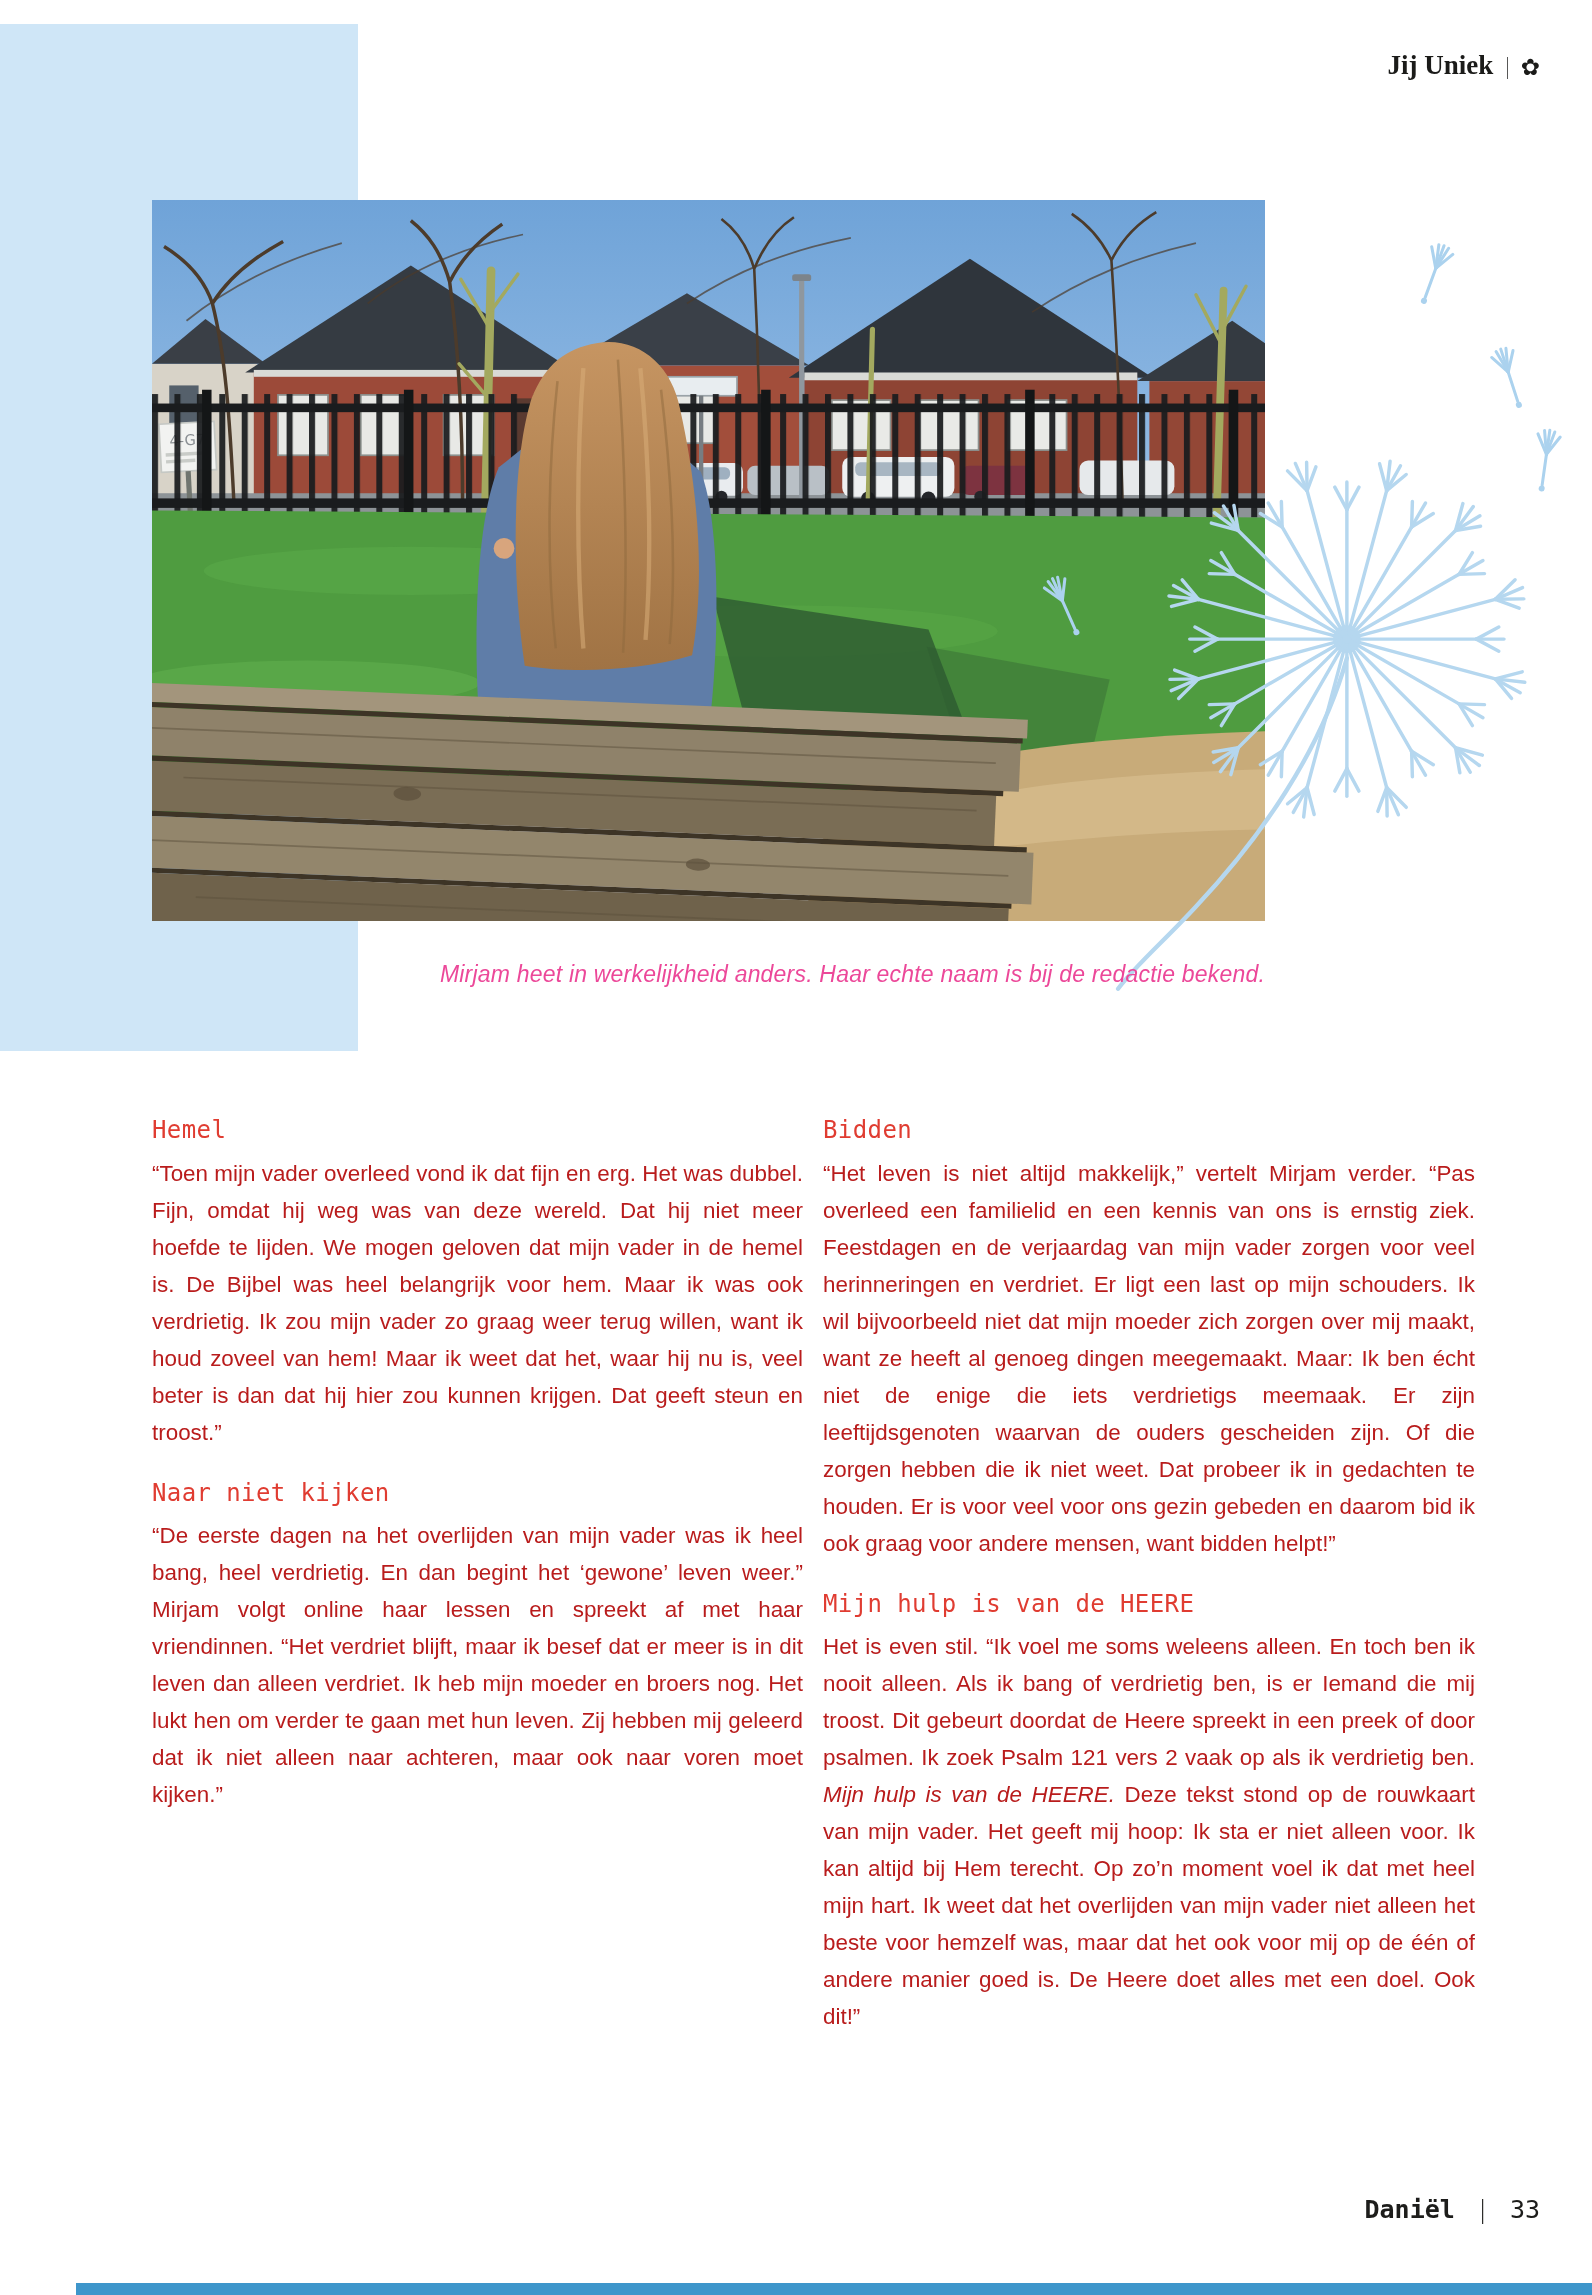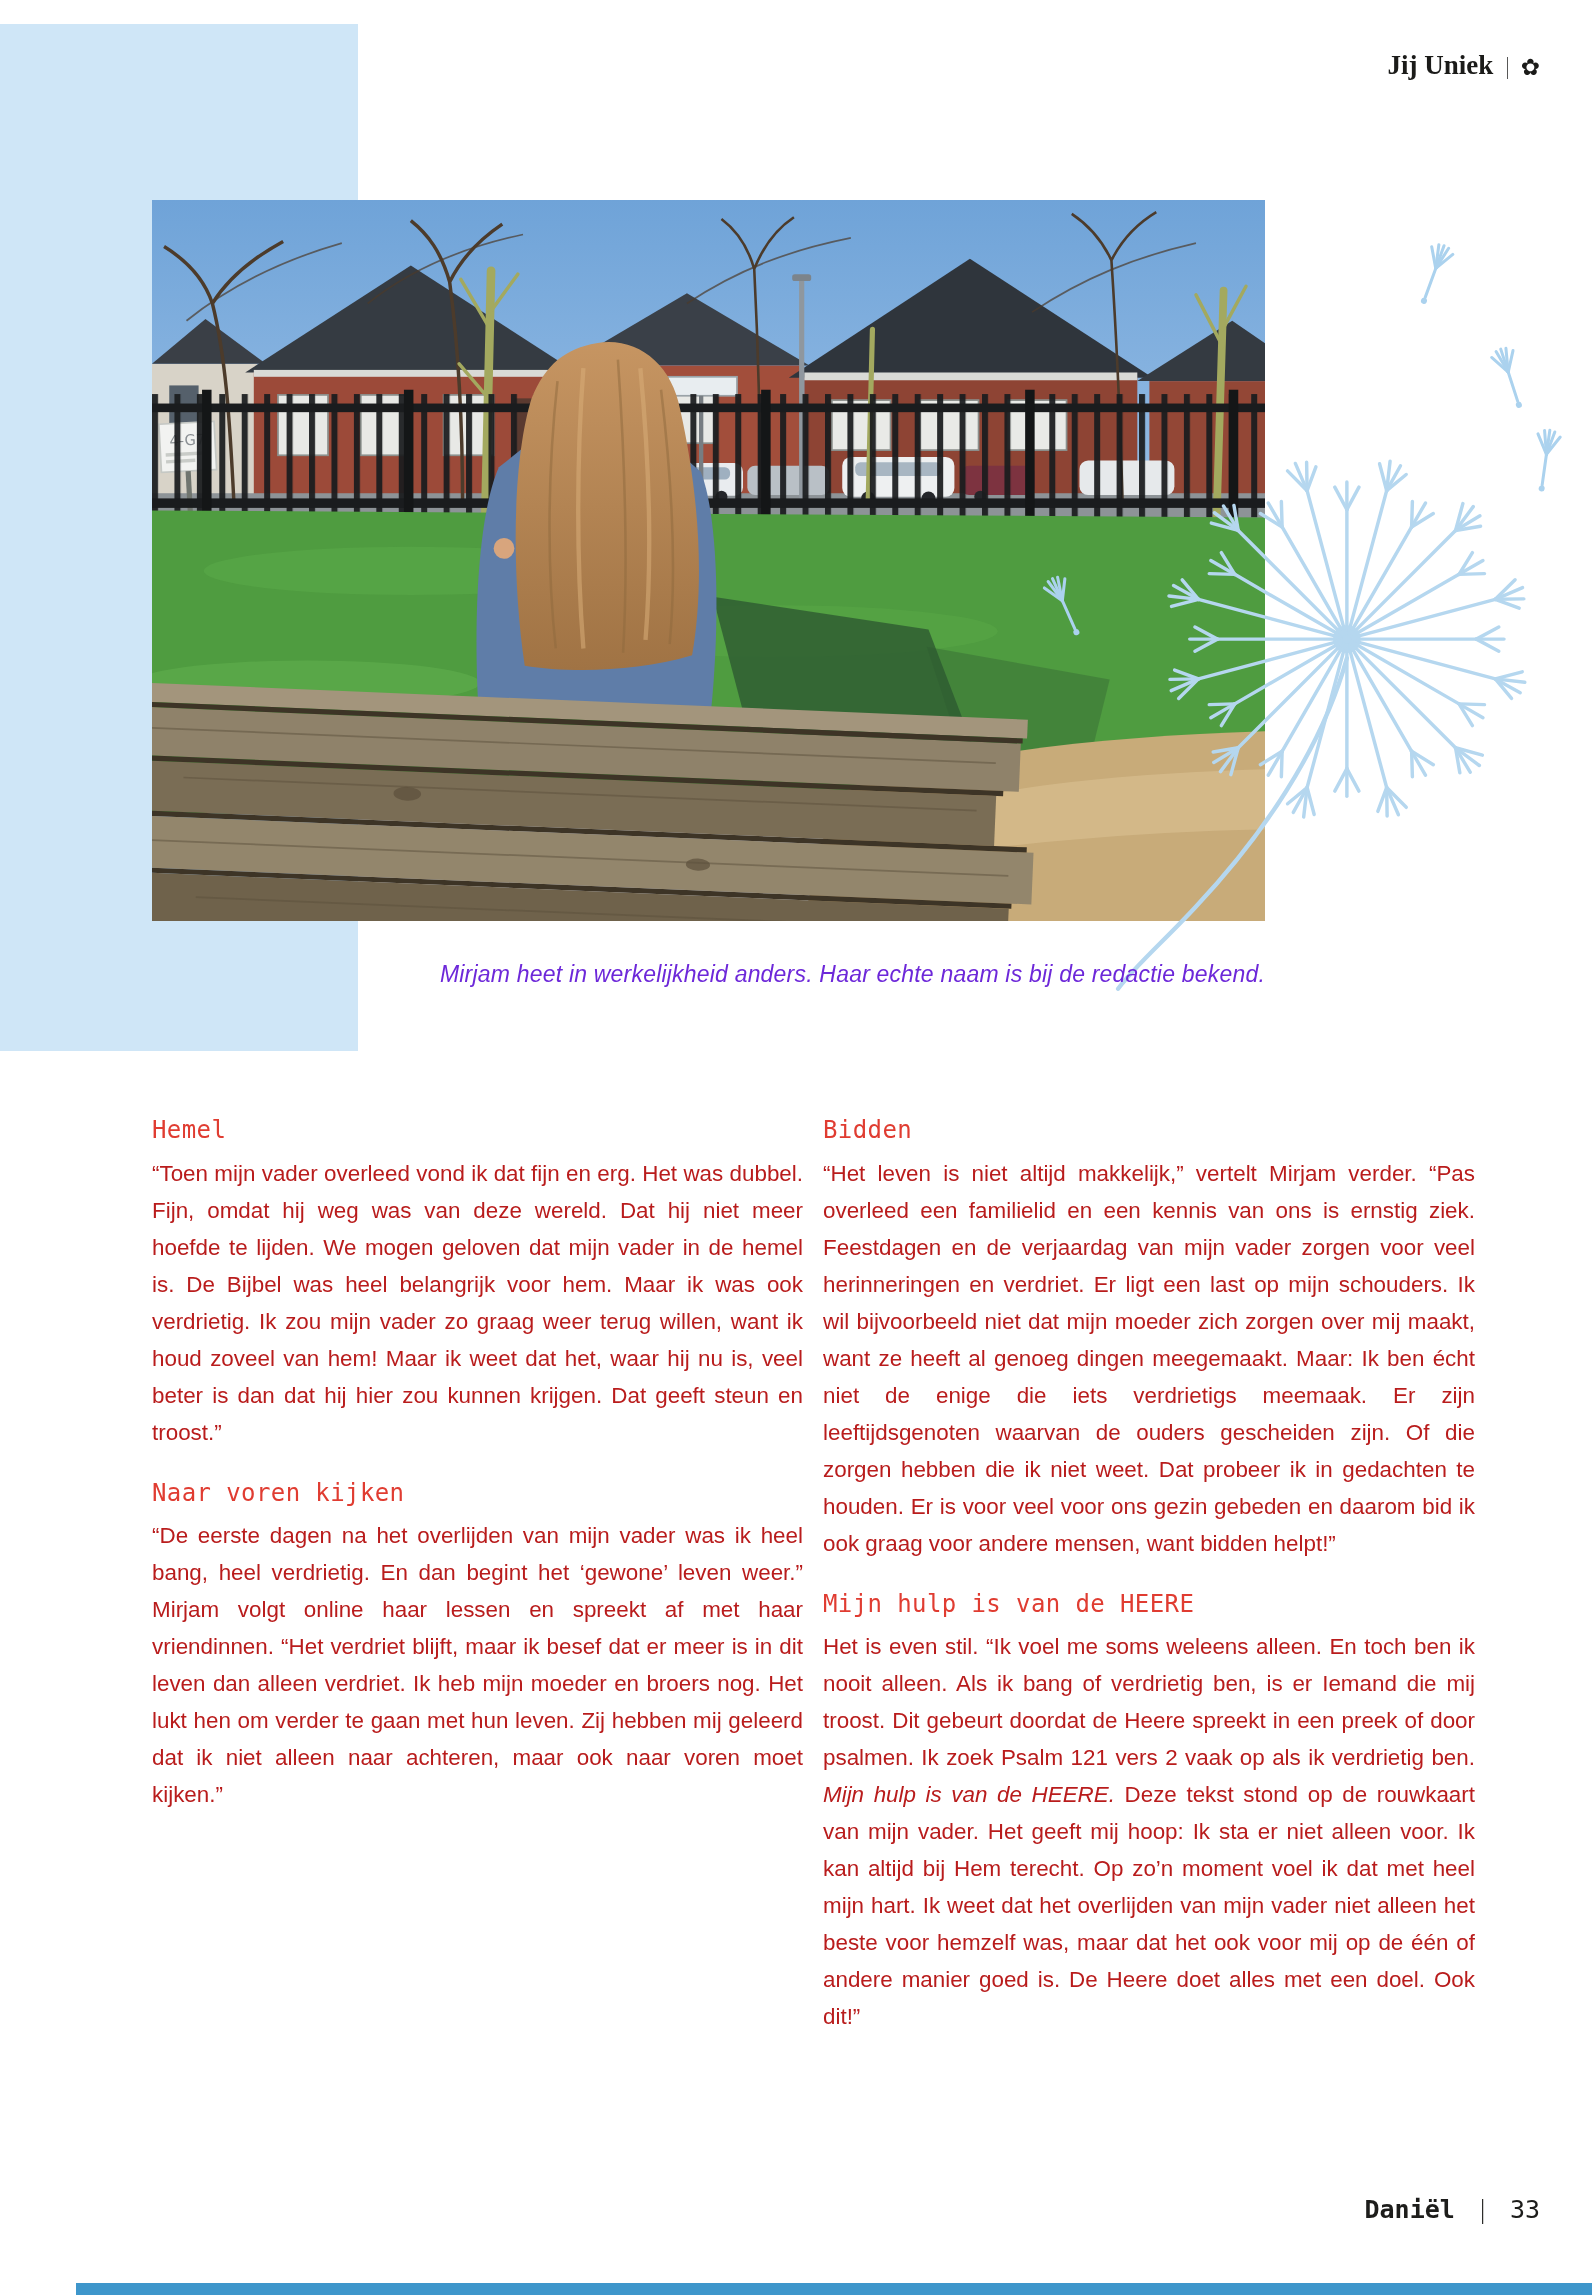--- a/index.html
+++ b/index.html
@@ -13,21 +13,21 @@
   .masthead .brand{font-family:"Liberation Serif",serif;font-weight:700;font-size:27px;}
   .masthead .sep{font-family:"Liberation Serif",serif;font-weight:400;font-size:25px;transform:scaleX(.6);}
   .masthead .flower{font-family:"DejaVu Sans",sans-serif;font-size:23px;position:relative;top:0.9px;}
 
   .photo-wrap{position:absolute;left:152px;top:200px;width:1113px;height:721px;overflow:hidden;}
   .photo-wrap svg{display:block;width:100%;height:100%;}
 
   .dandelion{position:absolute;left:1036px;top:147px;width:557px;height:872px;pointer-events:none;}
 
   .caption{position:absolute;left:152px;top:937px;width:1113px;text-align:right;
-           font-style:italic;font-weight:500;font-size:23px;line-height:1.3;color:#6d28d9;letter-spacing:0.2px;}
+           font-style:italic;font-weight:500;font-size:23px;line-height:1.3;color:#ec4899;letter-spacing:0.2px;}
 
   .col{position:absolute;top:1117px;}
   .col-left{left:152px;width:651px;}
   .col-right{left:823px;width:652px;}
   .col h2{font-family:"DejaVu Sans Mono","Liberation Mono",monospace;font-weight:400;
           font-size:24px;line-height:1.1;color:#E03C31;margin:0 0 11.2px 0;letter-spacing:0.4px;}
   .col p{margin:4px 0 29px 0;font-size:22.4px;line-height:37px;text-align:justify;color:#b91c1c;}
   .col p em{font-style:italic;}
 
   .pullquote{margin:38px 0 0 0;width:609px;color:#195E84;
@@ -281,21 +281,21 @@
       <use href="#seed" transform="translate(28,520) rotate(-24)"></use>
     </g>
   </svg>
 
   <p class="caption">Mirjam heet in werkelijkheid anders. Haar echte naam is bij de redactie bekend.</p>
 
   <section class="col col-left">
     <h2>Hemel</h2>
     <p>“Toen mijn vader overleed vond ik dat fijn en erg. Het was dubbel. Fijn, omdat hij weg was van deze wereld. Dat hij niet meer hoefde te lijden. We mogen geloven dat mijn vader in de hemel is. De Bijbel was heel belangrijk voor hem. Maar ik was ook verdrietig. Ik zou mijn vader zo graag weer terug willen, want ik houd zoveel van hem! Maar ik weet dat het, waar hij nu is, veel beter is dan dat hij hier zou kunnen krijgen. Dat geeft steun en troost.”</p>
 
-    <h2>Naar voren kijken</h2>
+    <h2>Naar niet kijken</h2>
     <p>“De eerste dagen na het overlijden van mijn vader was ik heel bang, heel verdrietig. En dan begint het ‘gewone’ leven weer.” Mirjam volgt online haar lessen en spreekt af met haar vriendinnen. “Het verdriet blijft, maar ik besef dat er meer is in dit leven dan alleen verdriet. Ik heb mijn moeder en broers nog. Het lukt hen om verder te gaan met hun leven. Zij hebben mij geleerd dat ik niet alleen naar achteren, maar ook naar voren moet kijken.”</p>
 
   </section>
 
   <section class="col col-right">
     <h2>Bidden</h2>
     <p>“Het leven is niet altijd makkelijk,” vertelt Mirjam verder. “Pas overleed een familielid en een kennis van ons is ernstig ziek. Feestdagen en de verjaardag van mijn vader zorgen voor veel herinneringen en verdriet. Er ligt een last op mijn schouders. Ik wil bijvoorbeeld niet dat mijn moeder zich zorgen over mij maakt, want ze heeft al genoeg dingen meegemaakt. Maar: Ik ben écht niet de enige die iets verdrietigs meemaak. Er zijn leeftijdsgenoten waarvan de ouders gescheiden zijn. Of die zorgen hebben die ik niet weet. Dat probeer ik in gedachten te houden. Er is voor veel voor ons gezin gebeden en daarom bid ik ook graag voor andere mensen, want bidden helpt!”</p>
 
     <h2>Mijn hulp is van de HEERE</h2>
     <p><span>Het is even stil. “Ik voel me soms weleens alleen. En toch ben ik nooit alleen. Als ik bang of verdrietig ben, is er Iemand die mij troost. Dit gebeurt doordat de Heere spreekt in een preek of door psalmen. Ik zoek Psalm 121 vers 2 vaak op als ik verdrietig ben. </span><em>Mijn hulp is van de HEERE.</em><span> Deze tekst stond op de rouwkaart van mijn vader. Het geeft mij hoop: Ik sta er niet alleen voor. Ik kan altijd bij Hem terecht. Op zo’n moment voel ik dat met heel mijn hart. Ik weet dat het overlijden van mijn vader niet alleen het beste voor hemzelf was, maar dat het ook voor mij op de één of andere manier goed is. De Heere doet alles met een doel. Ook dit!”</span></p>

